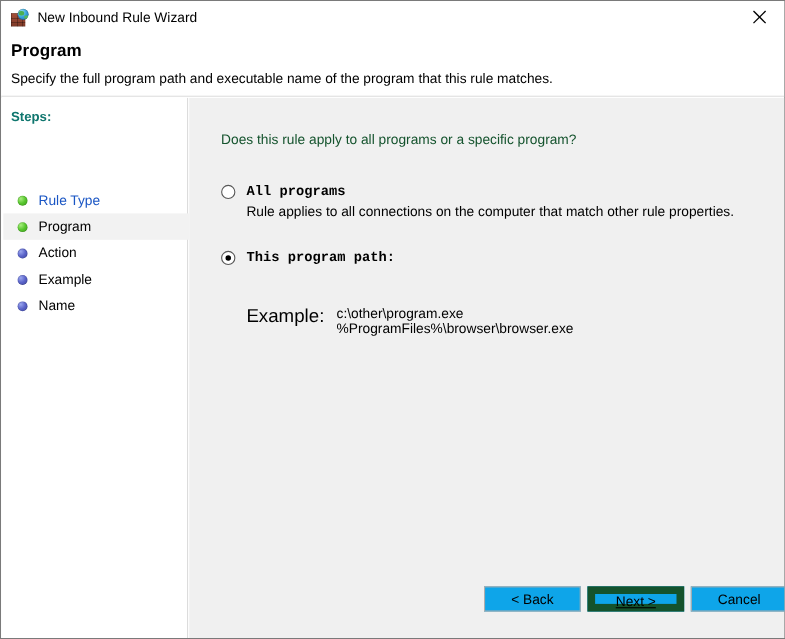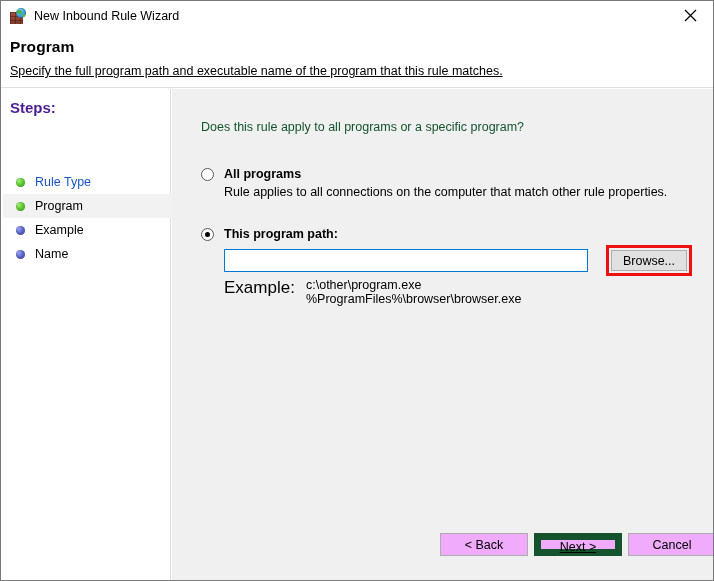--- a/index.html
+++ b/index.html
@@ -49,33 +49,33 @@
     background: #ffffff;
     border-bottom: 1px solid #dfdfdf;
   }
   #page-title {
     position: absolute; left: 9px; top: 7px;
     font-size: 15.5px; font-weight: bold; color: #000000;
     letter-spacing: .1px;
   }
   #page-subtitle {
     position: absolute; left: 9px; top: 33px;
-    font-size: 12.5px; color: #000000; text-decoration: underline;
+    font-size: 12.5px; color: #000000;
   }
 
   
   #sidebar {
     position: absolute; left: 0; top: 88px;
     width: 170px; height: 491px;
     background: #ffffff;
     border-right: 1px solid #dcdcdc;
   }
   #steps-label {
     position: absolute; left: 9px; top: 10px;
-    font-size: 15px; font-weight: bold; color: #4c1d95;
+    font-size: 12px; font-weight: bold; color: #0f766e;
   }
   #steps-list {
     position: absolute; left: 2px; top: 33px; width: 169px; margin-top: 48px;
   }
   .step-row {
     position: relative;
     height: 24px;
     display: flex; align-items: center;
     padding-left: 13px;
     cursor: pointer;
@@ -104,21 +104,21 @@
   }
   #question {
     position: absolute; left: 29px; top: 31px;
     font-size: 12.5px; color: #14532d;
   }
 
   .radio-group { position: absolute; left: 29px; }
   #opt-all { top: 78px; }
   #opt-path { top: 138px; }
 
-  .radio-row { position: relative; display: flex; align-items: flex-start; }
+  .radio-row { position: relative; display: flex; align-items: flex-start; font-family: Liberation Mono, monospace; }
   .radio-mark {
     width: 13px; height: 13px; border-radius: 50%;
     border: 1px solid #585858;
     background: #ffffff;
     margin-right: 10px; margin-top: 1px;
     flex: 0 0 auto; position: relative;
     cursor: pointer;
   }
   .radio-mark.checked::after {
     content: ""; position: absolute;
@@ -178,21 +178,21 @@
   #example-v2 { top: 14px; text-align: right; }
 
   
   #footer {
     position: absolute; left: 171px; top: 520px;
     width: 541px; height: 45px;
   }
   .btn {
     position: absolute; top: 12px;
     height: 23px; width: 88px;
-    background: #f0abfc;
+    background: #0ea5e9;
     border: 1px solid #adadad;
     font-family: "Liberation Sans", sans-serif;
     font-size: 12.5px; color: #000000;
     cursor: pointer; padding: 0;
   }
   .btn.default { border: 7px solid #14532d; text-decoration: underline; }
   #btn-back { left: 268px; }
   #btn-next { left: 362px; }
   #btn-cancel { left: 456px; }
 
@@ -254,20 +254,24 @@
       <div class="step-row">
         <span class="step-bullet done"></span>
         <span class="step-label link">Rule Type</span>
       </div>
 
       <div class="step-row current">
         <span class="step-bullet done"></span>
         <span class="step-label">Program</span>
       </div>
 
+      <div class="step-row">
+        <span class="step-bullet todo"></span>
+        <span class="step-label">Action</span>
+      </div>
 
       <div class="step-row">
         <span class="step-bullet todo"></span>
         <span class="step-label">Example</span>
       </div>
 
       <div class="step-row">
         <span class="step-bullet todo"></span>
         <span class="step-label">Name</span>
       </div>
@@ -287,25 +291,20 @@
       <div class="radio-desc">Rule applies to all connections on the computer that match other rule properties.</div>
     </div>
 
     <div class="radio-group" id="opt-path">
       <div class="radio-row">
         <span class="radio-mark checked"></span>
         <span class="radio-title">This program path:</span>
       </div>
     </div>
 
-    <div id="path-row">
-      <input id="path-input" type="text" value="" placeholder="" style="">
-      <div id="browse-highlight"></div>
-      <button id="browse-btn">Browse...</button>
-    </div>
 
     <div id="example-block">
       <span id="example-label">Example:</span>
       <span class="example-value" id="example-v1">c:\other\program.exe</span>
       <span class="example-value" id="example-v2">%ProgramFiles%\browser\browser.exe</span>
     </div>
 
   </div>
 
   <div id="footer">

